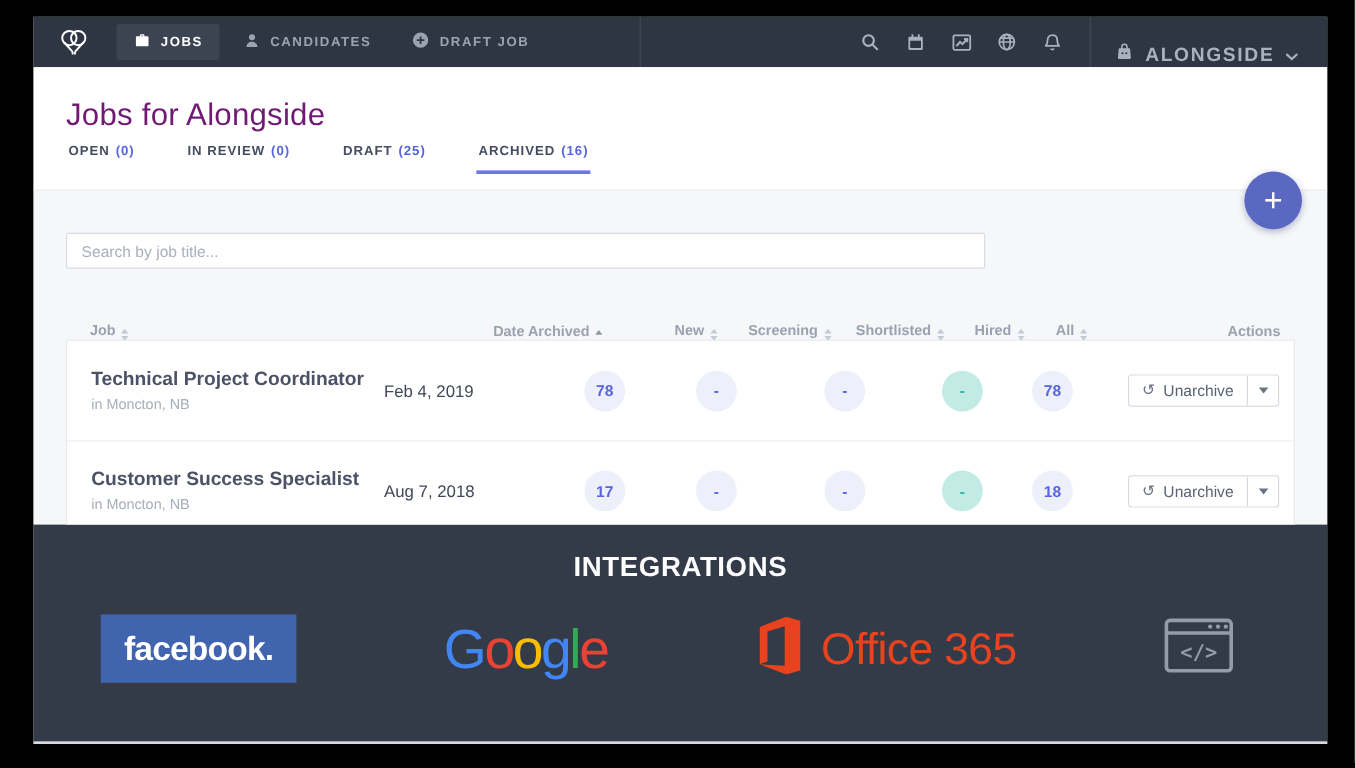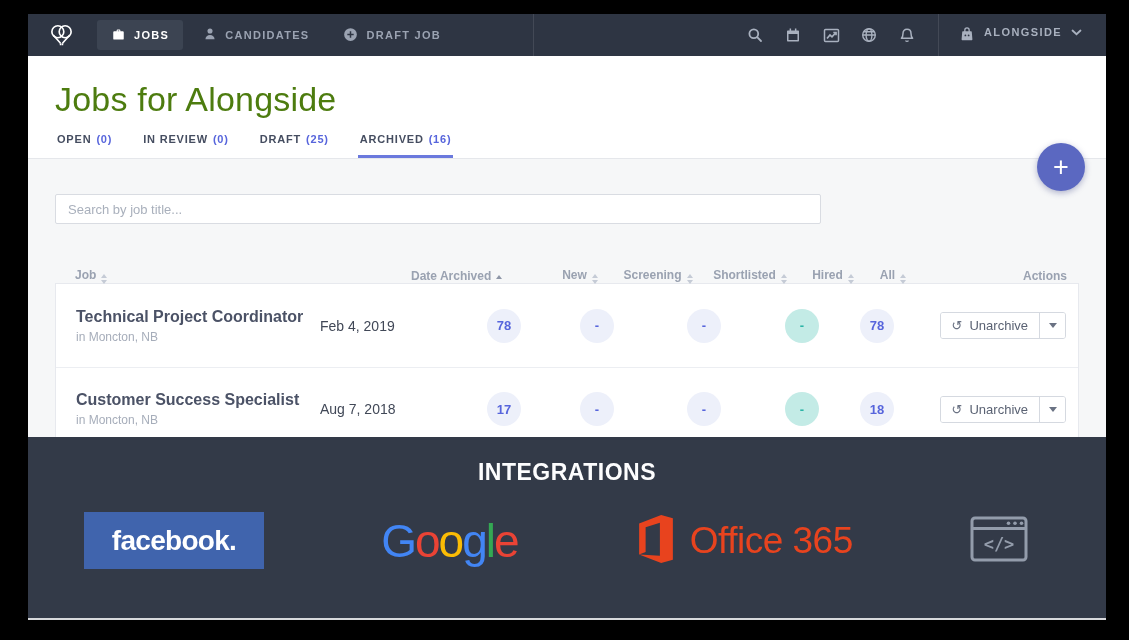--- a/index.html
+++ b/index.html
@@ -32,32 +32,32 @@
   .nav-item.active { background:#3c4452; color:#ffffff; }
   .nav-item svg { flex:0 0 auto; }
   .nav-divider { width:1px; background:rgba(255,255,255,0.10); margin-left:72px; }
   .nav-icons { display:flex; align-items:center; gap:0; margin-left:auto; }
   .nav-icon-btn {
     color:#a9b1bf; width:38px; height:42px; display:flex;
     align-items:center; justify-content:center; cursor:pointer;
   }
   .nav-divider2 { width:1px; background:rgba(255,255,255,0.10); margin-left:12px; }
   .account {
-    display:flex; align-items:flex-start; gap:9px; padding:12px 24px 0 20px;
-    color:#a9b1bf; font-size:11px; font-weight:700; letter-spacing:1.4px; cursor:pointer;
+    display:flex; align-items:flex-end; gap:9px; padding:12px 24px 0 20px;
+    color:#a9b1bf; font-size:16px; font-weight:700; letter-spacing:1.4px; cursor:pointer;
   }
 
   
   .page-header {
     height:103px; flex:0 0 103px; background:#fff;
     padding:24px 27px 0 27px; position:relative;
     border-bottom:1px solid #e5e7eb;
   }
-  .page-title { font-size:34px; font-weight:400; color:#4d7c0f; letter-spacing:0.2px; }
-  .tabs { position:absolute; left:27px; bottom:0; display:flex; gap:27px; }
+  .page-title { font-size:26px; font-weight:400; color:#701a75; letter-spacing:0.2px; }
+  .tabs { position:absolute; left:27px; bottom:13px; display:flex; gap:40px; }
   .tab {
     display:flex; gap:5px; padding:0 2px 10px 2px; cursor:pointer;
     font-size:11px; font-weight:700; letter-spacing:0.8px; color:#454d60;
     border-bottom:3px solid transparent;
   }
   .tab .count { color:#5765dc; }
   .tab.active { border-bottom-color:#6b79dd; }
 
   
   .content {
@@ -124,21 +124,21 @@
   .caret-tri { width:0; height:0; border-left:4px solid transparent; border-right:4px solid transparent; border-top:5px solid #6a7283; }
 
   
   .integrations {
     height:181px; flex:0 0 181px; background:#333a48;
     text-align:center; padding-top:22px;
   }
   .integrations-title { color:#fdfdfe; font-size:23px; font-weight:700; letter-spacing:0.5px; }
   .logos { display:flex; align-items:center; justify-content:space-between; padding:0 78px 0 56px; margin-top:26px; }
   .fb-box {
-    width:180px; height:57px; background:#4064ad;
+    width:163px; height:57px; background:#4064ad;
     display:flex; align-items:center; justify-content:center; cursor:pointer;
   }
   .fb-text { color:#fff; font-size:28px; font-weight:700; letter-spacing:-0.7px; }
   .google-logo { font-size:46px; font-weight:500; letter-spacing:-2px; cursor:pointer; }
   .office-logo { display:flex; align-items:center; gap:13px; cursor:pointer; }
   .office-text { color:#e8431e; font-size:37px; font-weight:400; letter-spacing:-0.5px; }
   .embed-logo { display:flex; align-items:center; gap:16px; cursor:pointer; }
   .embed-text { color:#939cab; font-size:38px; font-weight:300; letter-spacing:0.5px; }
 
   .bottom-line { height:2px; flex:0 0 2px; background:#d8d9dc; }

